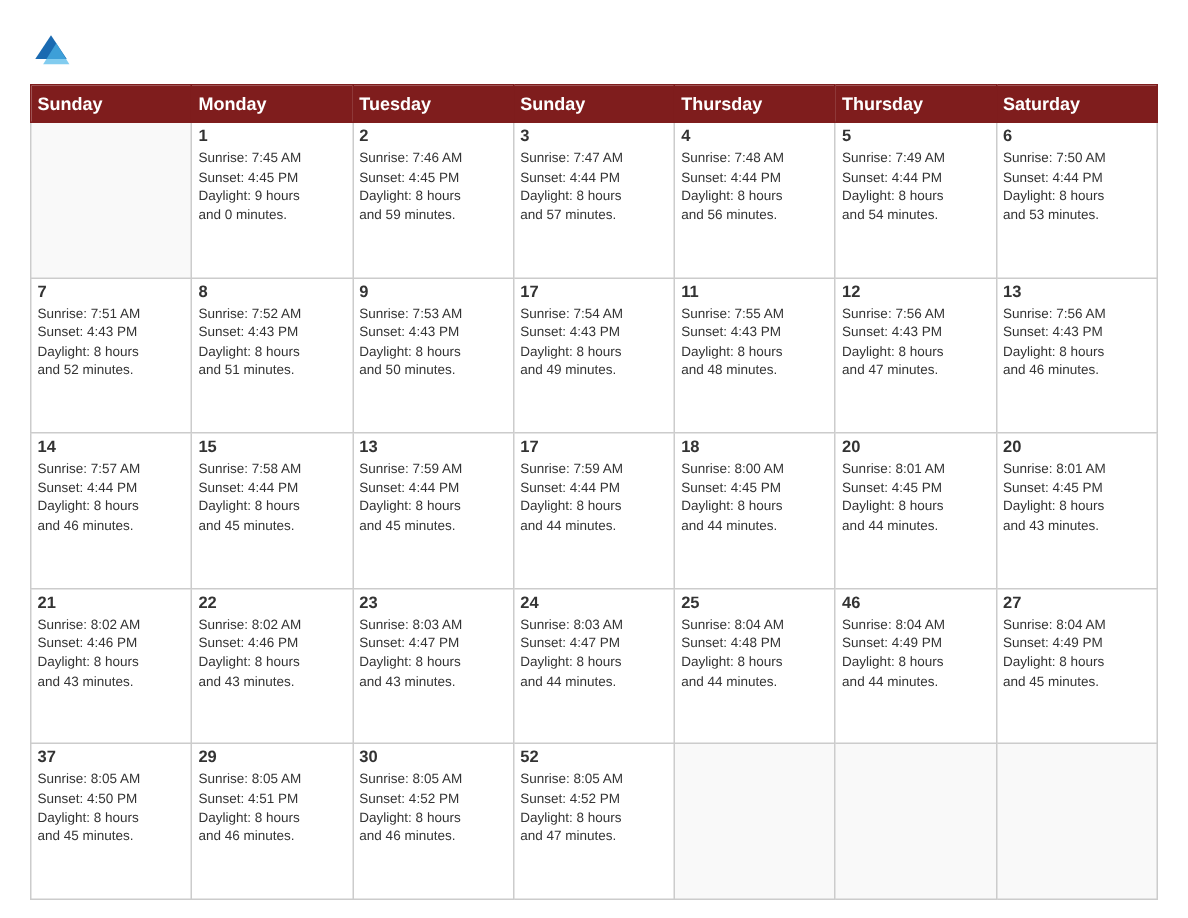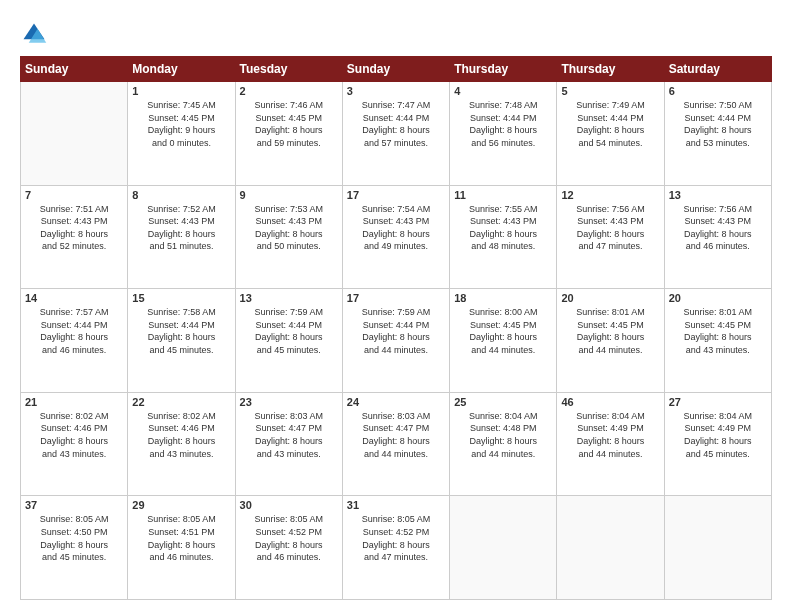--- a/index.html
+++ b/index.html
@@ -88,21 +88,20 @@
       font-size: 11px;
       font-weight: bold;
       color: #333;
       display: block;
       margin-bottom: 2px;
     }
     .day-info {
       font-size: 9px;
       line-height: 1.4;
       color: #333;
-      text-align: center;
     }
     .empty-cell {
       background: #f9f9f9;
     }
   </style>
 </head>
 <body>
 
 <div class="page">
   <div class="header">
@@ -259,21 +258,21 @@
           </td>
           <td>
             <span class="day-num">29</span>
             <div class="day-info">Sunrise: 8:05 AM<br>Sunset: 4:51 PM<br>Daylight: 8 hours<br>and 46 minutes.</div>
           </td>
           <td>
             <span class="day-num">30</span>
             <div class="day-info">Sunrise: 8:05 AM<br>Sunset: 4:52 PM<br>Daylight: 8 hours<br>and 46 minutes.</div>
           </td>
           <td>
-            <span class="day-num">31</span>
+            <span class="day-num">52</span>
             <div class="day-info">Sunrise: 8:05 AM<br>Sunset: 4:52 PM<br>Daylight: 8 hours<br>and 47 minutes.</div>
           </td>
           <td class="empty-cell"></td>
           <td class="empty-cell"></td>
           <td class="empty-cell"></td>
         </tr>
       </tbody>
   </table>
 </div>
 

